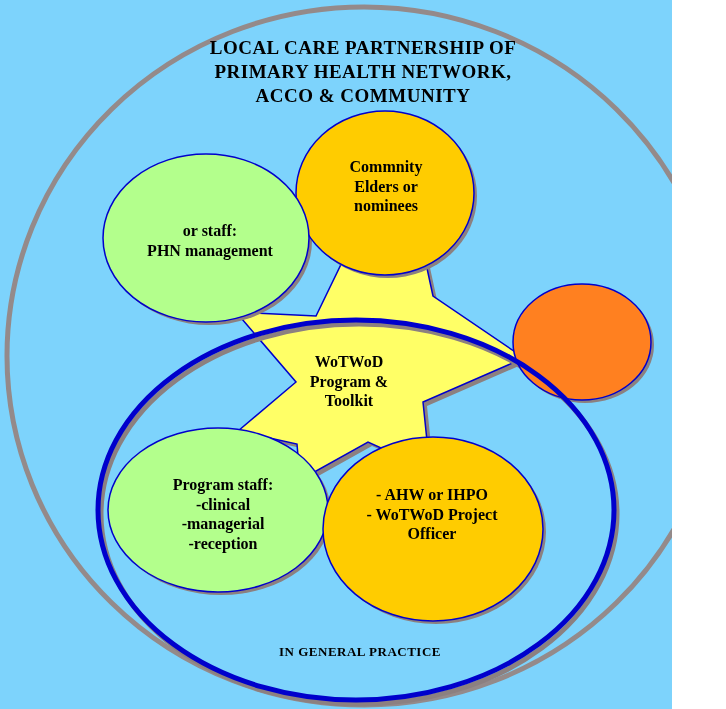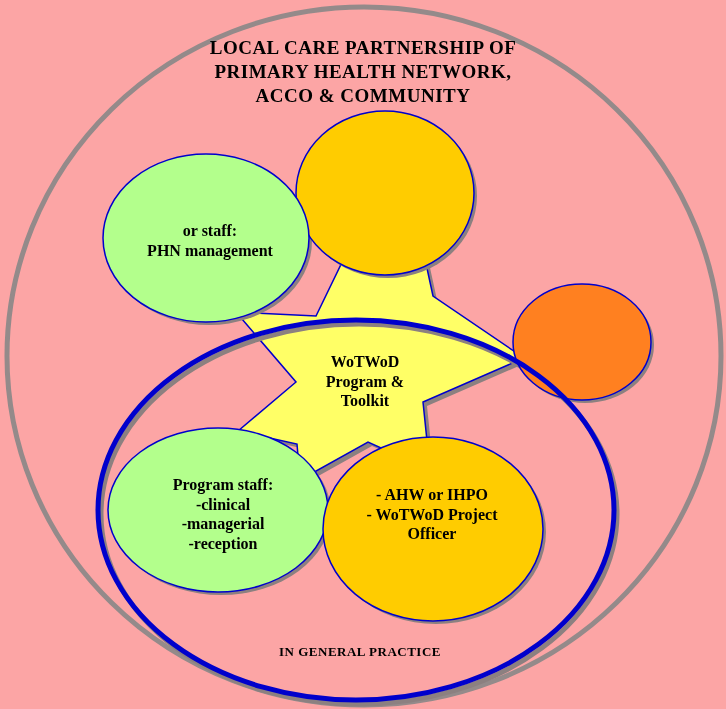--- a/index.html
+++ b/index.html
@@ -1,16 +1,16 @@
 <!DOCTYPE html>
 <html><head>
 <meta charset="utf-8">
 <style>
   html, body { margin: 0; padding: 0; background: #ffffff; }
-  #stage { position: relative; width: 726px; height: 709px; overflow: hidden; background: #fca5a5; }
+  #stage { position: relative; width: 672px; height: 709px; overflow: hidden; background: #7dd3fc; }
   svg { position: absolute; left: 0; top: 0; }
   .lbl { position: absolute; font-family: "Liberation Serif", serif; font-weight: bold; color: #000000; text-align: center; line-height: 1.22; white-space: nowrap; }
   .lbl span { display: block; }
   .title-lbl { font-size: 19px; letter-spacing: 0.5px; line-height: 1.27; }
   .node-lbl { font-size: 16px; }
   .bottom-lbl { font-size: 13px; letter-spacing: 0.5px; }
 </style>
 </head>
 <body>
 
@@ -39,28 +39,33 @@
 
     <ellipse cx="356" cy="510" rx="258" ry="190" fill="none" stroke="#0000cc" stroke-width="5"></ellipse>
   </svg>
 
   <div class="lbl title-lbl" style="left:160px; top:36px; width:406px;">
     <span>LOCAL CARE PARTNERSHIP OF</span>
     <span>PRIMARY HEALTH NETWORK,</span>
     <span>ACCO &amp; COMMUNITY</span>
   </div>
 
+  <div class="lbl node-lbl" style="left:296px; top:157px; width:180px;">
+    <span>Commnity</span>
+    <span>Elders or</span>
+    <span>nominees</span>
+  </div>
 
   <div class="lbl node-lbl" style="left:120px; top:221px; width:180px;">
     <span>or staff:</span>
     <span>PHN management</span>
   </div>
 
 
-  <div class="lbl node-lbl" style="left:290px; top:352px; width:150px;">
+  <div class="lbl node-lbl" style="left:274px; top:352px; width:150px;">
     <span>WoTWoD</span>
     <span>Program &amp;</span>
     <span>Toolkit</span>
   </div>
 
   <div class="lbl node-lbl" style="left:133px; top:475px; width:180px;">
     <span>Program staff:</span>
     <span>-clinical</span>
     <span>-managerial</span>
     <span>-reception</span>

